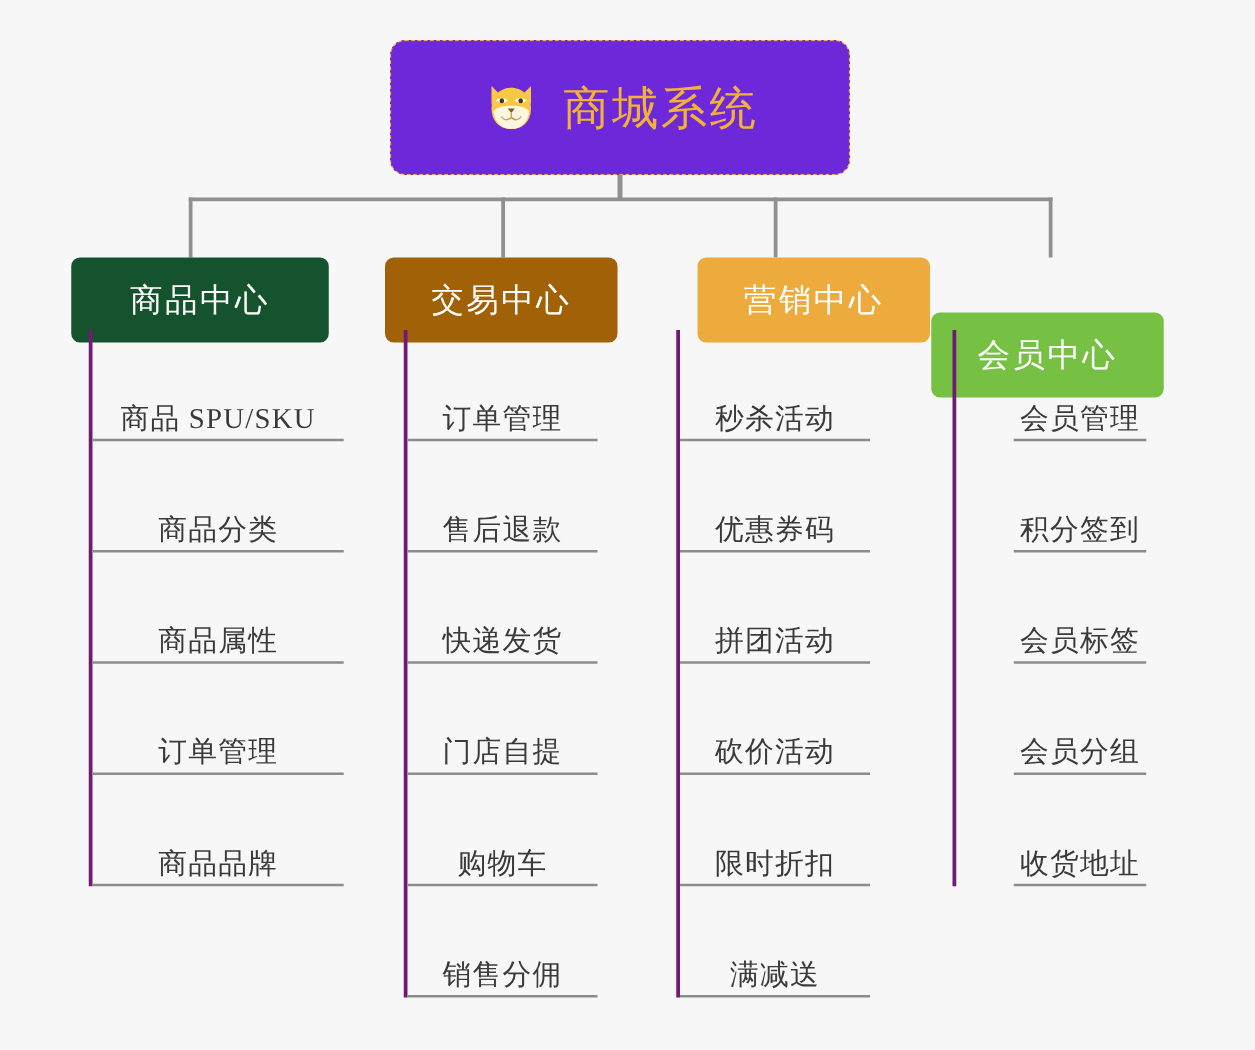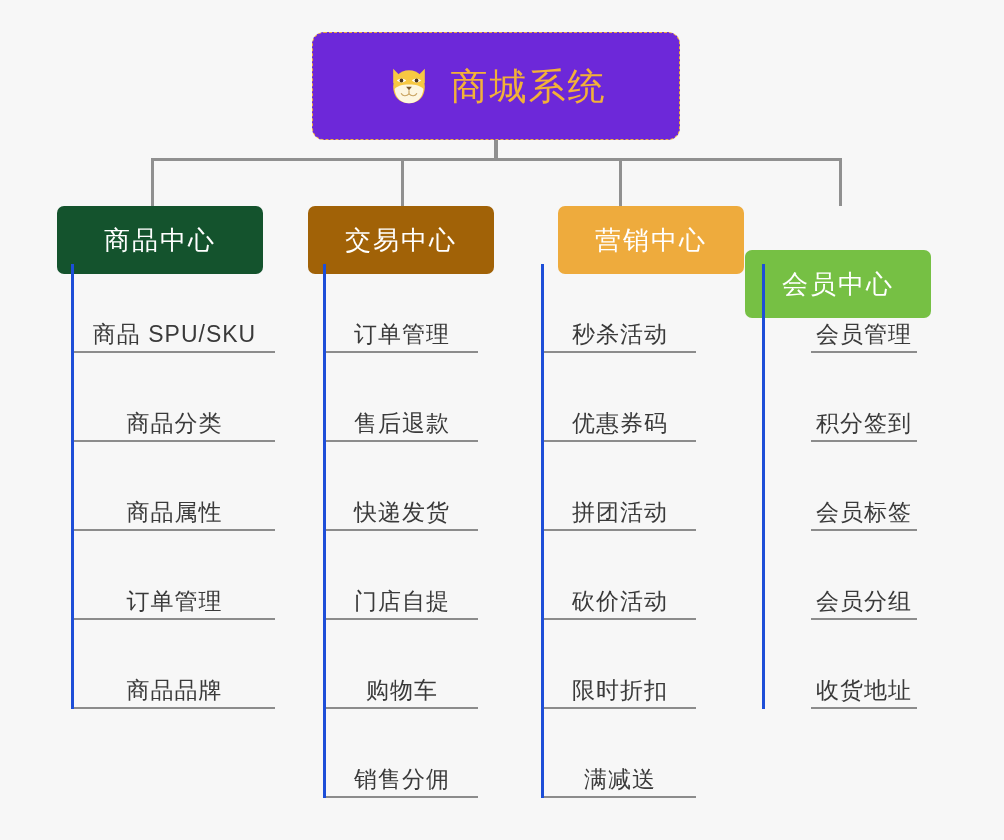--- a/index.html
+++ b/index.html
@@ -68,21 +68,22 @@
     color: #ffffff;
     font-size: 26px;
     letter-spacing: 2px;
     box-sizing: border-box;
   }
 
   
   .leaf-col {
     position: absolute;
     box-sizing: border-box;
-    border-left: 3px solid #1d4ed8;
+    border-left: 3px solid #701a75;
+    font-family: Liberation Serif, serif;
   }
   .leaf-item {
     position: relative;
     height: 89px;
     box-sizing: border-box;
     border-bottom: 2px solid #8c8c8c;
     display: flex;
     align-items: flex-end;
     justify-content: center;
     padding-bottom: 4px;

